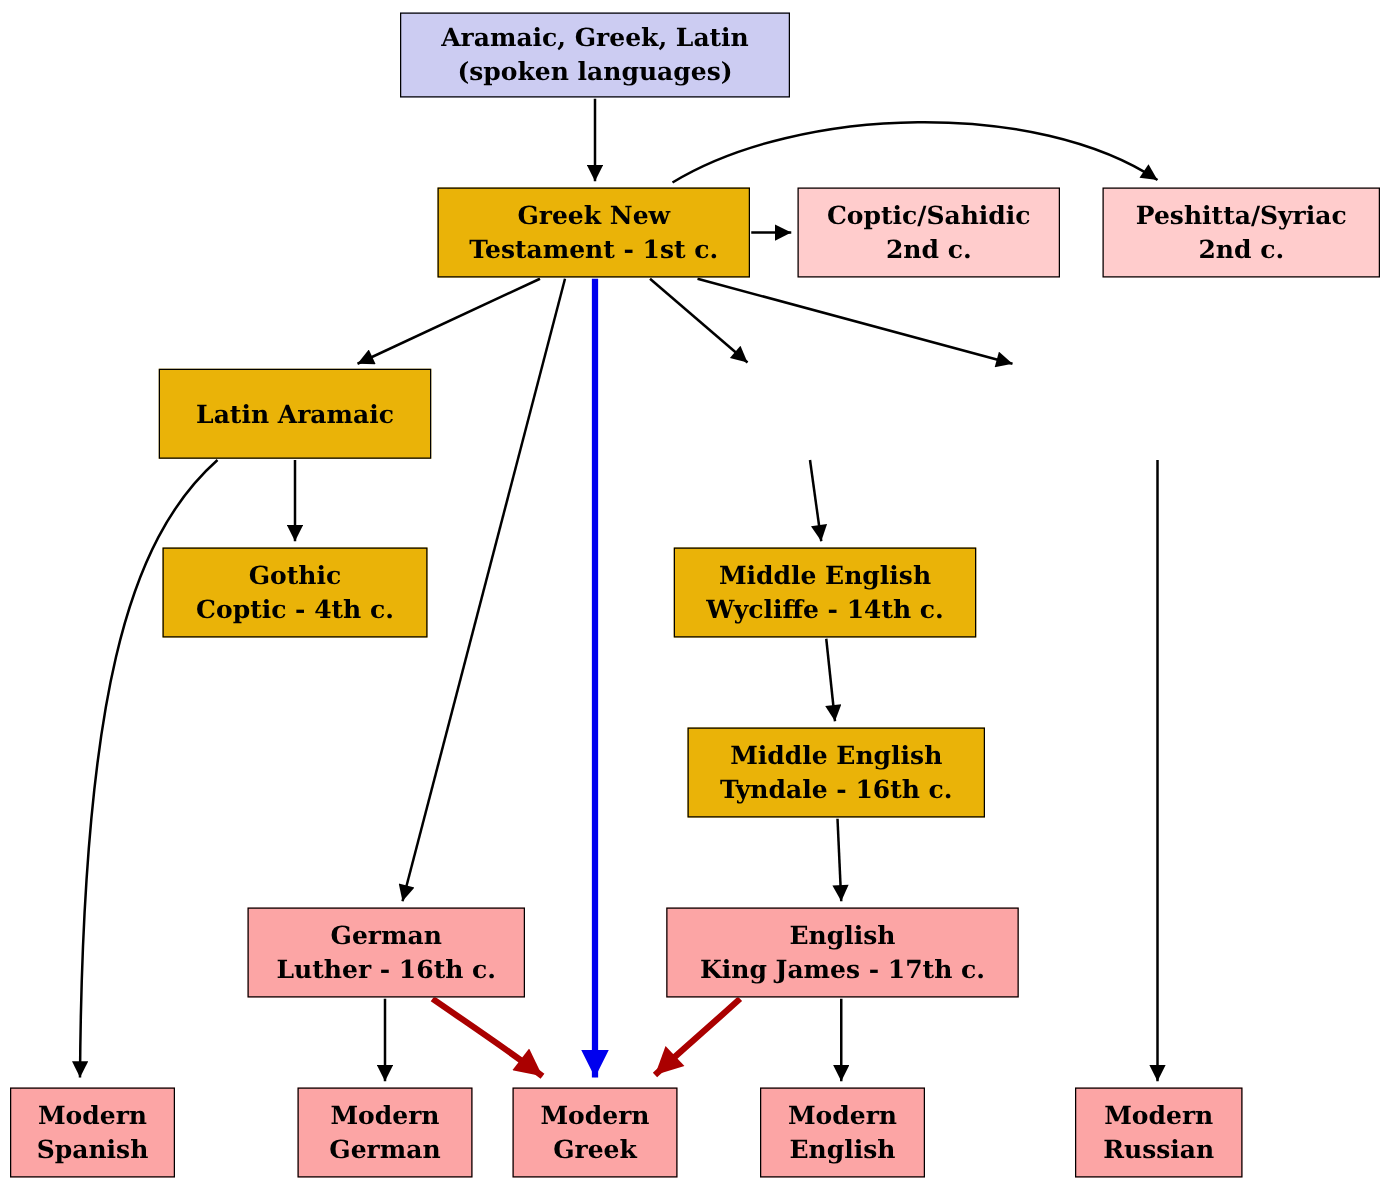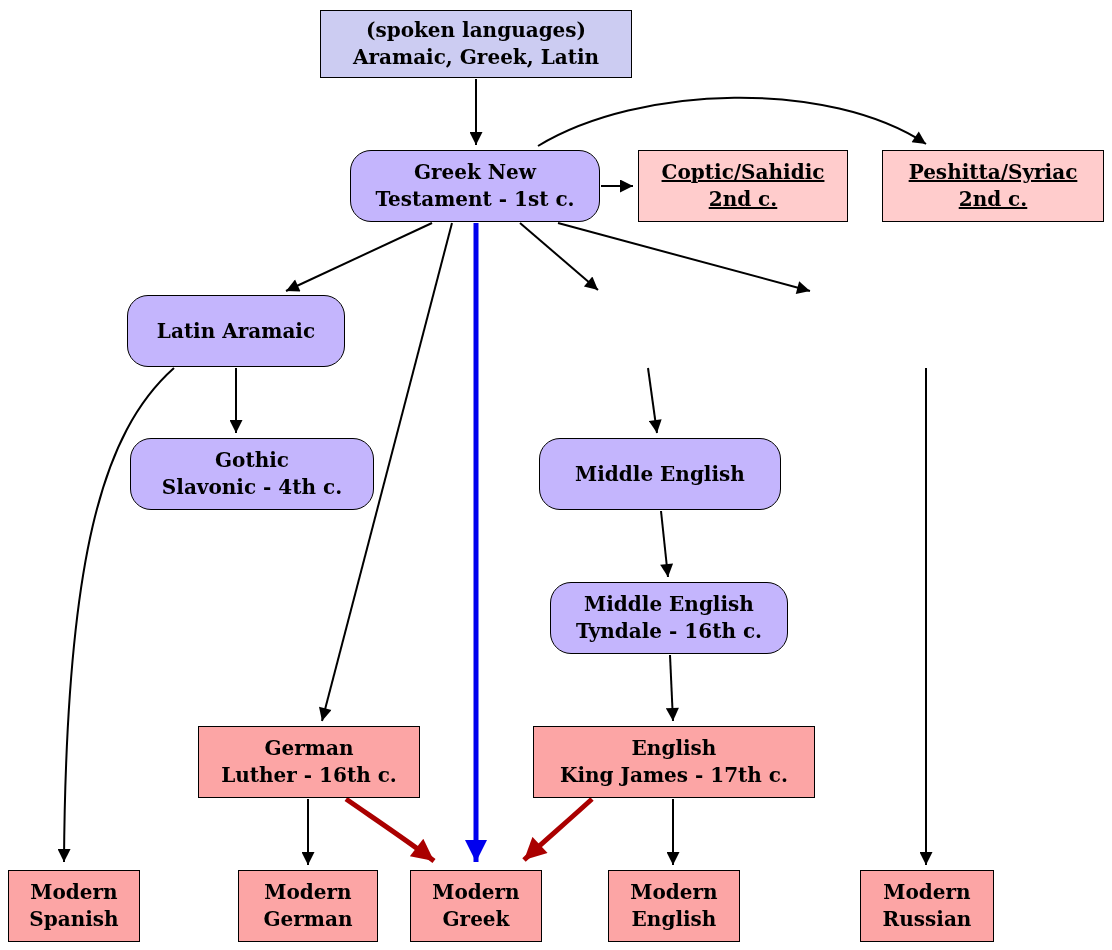--- a/index.html
+++ b/index.html
@@ -24,22 +24,22 @@
     flex-direction: column;
     align-items: center;
     justify-content: center;
     text-align: center;
     font-weight: bold;
     font-size: 20px;
     line-height: 27px;
     color: #000000;
   }
   .fill-lavender { background: #ccccf2; }
-  .fill-yellow   { background: #c4b5fd; border-radius: 21px; }
-  .fill-pink     { background: #ffcccc; text-decoration: underline; }
+  .fill-yellow   { background: #eab308; }
+  .fill-pink     { background: #ffcccc; }
   .fill-green    { background: #fca5a5; }
 </style>
 </head>
 <body>
 
 <div class="canvas">
 
   <svg class="edges" viewBox="0 0 1112 950" xmlns="http://www.w3.org/2000/svg">
     <defs>
       <marker id="arrow-black" viewBox="0 0 10 10" refX="10" refY="5" markerWidth="15" markerHeight="13" markerUnits="userSpaceOnUse" orient="auto">
@@ -67,22 +67,22 @@
     <path d="M 661 511 L 668 577" stroke="#000000" stroke-width="2" fill="none" marker-end="url(#arrow-black)"></path>
     <path d="M 670 655 L 673 721" stroke="#000000" stroke-width="2" fill="none" marker-end="url(#arrow-black)"></path>
     <path d="M 308 799 L 308 865" stroke="#000000" stroke-width="2" fill="none" marker-end="url(#arrow-black)"></path>
     <path d="M 346 799 C 388 828, 412 844, 434 861" stroke="#aa0000" stroke-width="5" fill="none" marker-end="url(#arrow-red)"></path>
     <path d="M 592 799 C 560 828, 542 843, 524 860" stroke="#aa0000" stroke-width="5" fill="none" marker-end="url(#arrow-red)"></path>
     <path d="M 673 799 L 673 865" stroke="#000000" stroke-width="2" fill="none" marker-end="url(#arrow-black)"></path>
     <path d="M 926 368 L 926 865" stroke="#000000" stroke-width="2" fill="none" marker-end="url(#arrow-black)"></path>
   </svg>
 
   <div class="node fill-lavender" style="left:320px;top:10px;width:312px;height:68px">
+    <div>Aramaic, Greek, Latin</div>
     <div>(spoken languages)</div>
-    <div>Aramaic, Greek, Latin</div>
   </div>
 
   <div class="node fill-yellow" style="left:350px;top:150px;width:250px;height:72px">
     <div>Greek New</div>
     <div>Testament - 1st c.</div>
   </div>
 
   <div class="node fill-pink" style="left:638px;top:150px;width:210px;height:72px">
     <div>Coptic/Sahidic</div>
     <div>2nd c.</div>
@@ -92,27 +92,28 @@
     <div>Peshitta/Syriac</div>
     <div>2nd c.</div>
   </div>
 
   <div class="node fill-yellow" style="left:127px;top:295px;width:218px;height:72px">
     <div>Latin Aramaic</div>
   </div>
 
 
 
-  <div class="node fill-yellow" style="left:130px;top:438px;width:244px;height:72px">
+  <div class="node fill-yellow" style="left:130px;top:438px;width:212px;height:72px">
     <div>Gothic</div>
-    <div>Slavonic - 4th c.</div>
+    <div>Coptic - 4th c.</div>
   </div>
 
   <div class="node fill-yellow" style="left:539px;top:438px;width:242px;height:72px">
     <div>Middle English</div>
+    <div>Wycliffe - 14th c.</div>
   </div>
 
   <div class="node fill-yellow" style="left:550px;top:582px;width:238px;height:72px">
     <div>Middle English</div>
     <div>Tyndale - 16th c.</div>
   </div>
 
   <div class="node fill-green" style="left:198px;top:726px;width:222px;height:72px">
     <div>German</div>
     <div>Luther - 16th c.</div>

